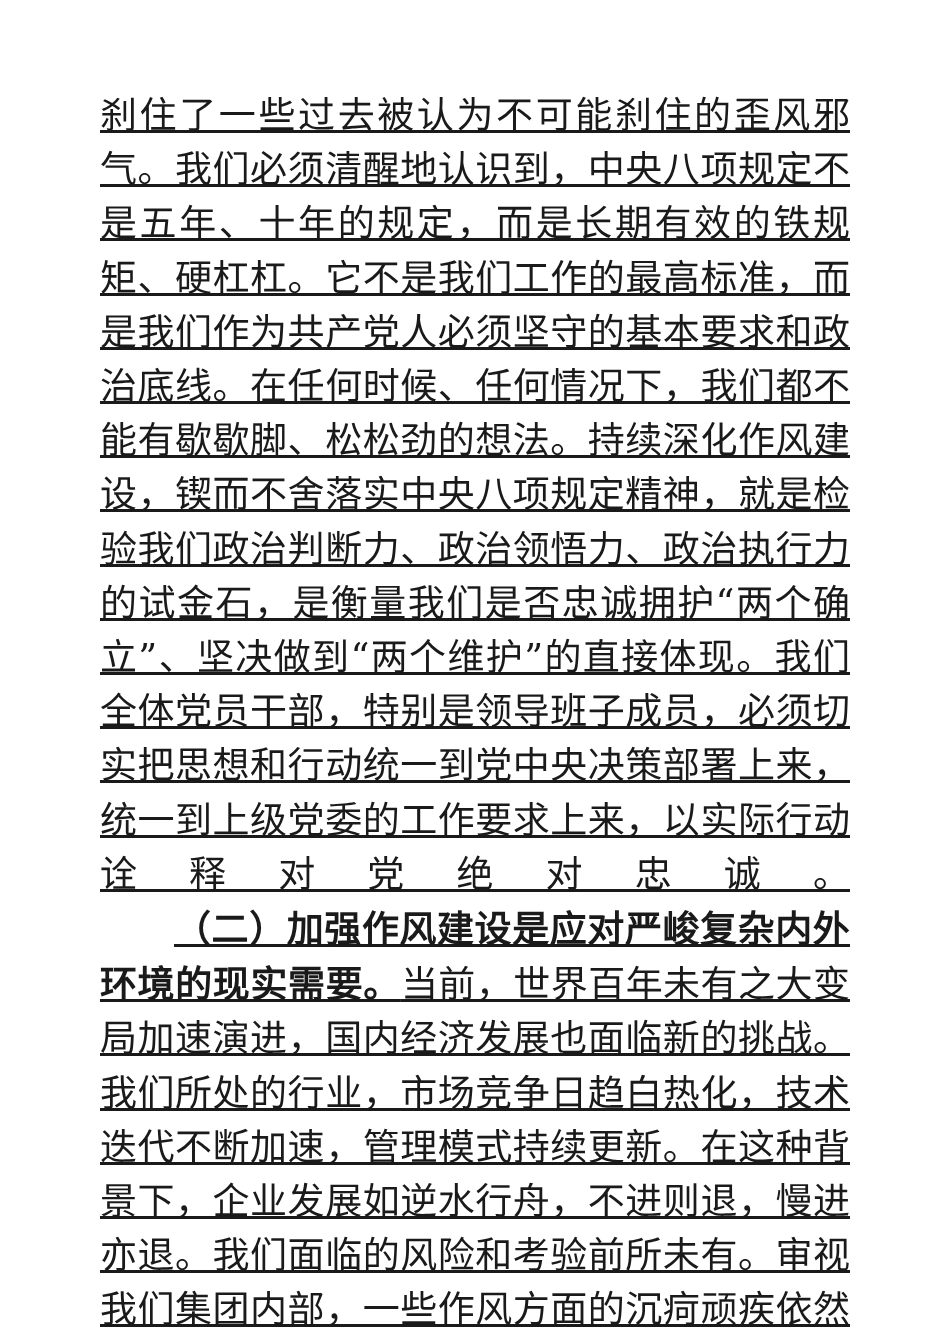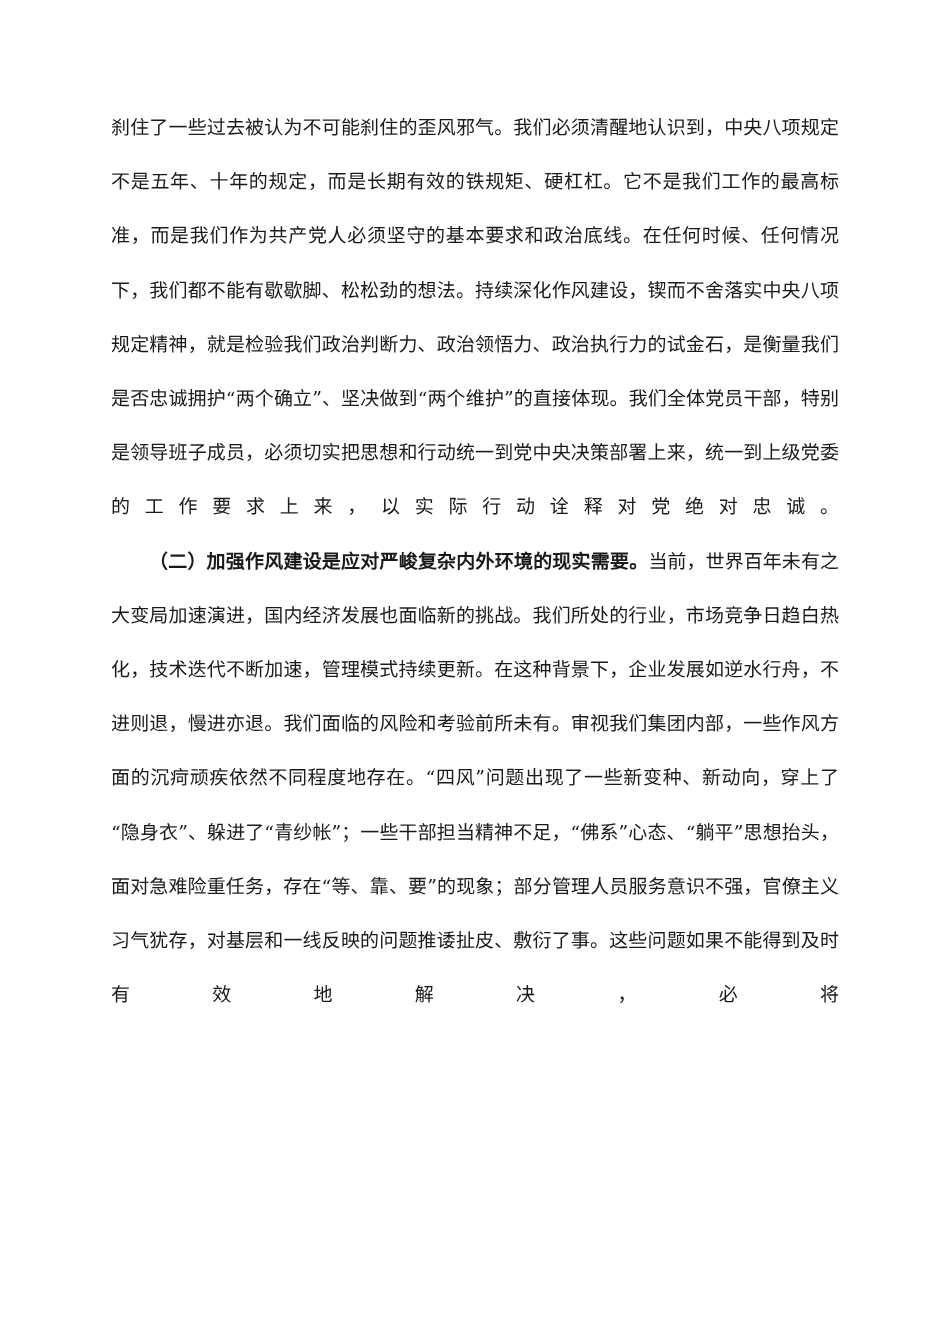--- a/index.html
+++ b/index.html
@@ -29,30 +29,31 @@
   
   #text-body {
     position: absolute;
     left: 99px;
     top: 88px;
     width: 752px;
   }
 
   
   .para {
-    margin: 12px;
+    margin: 1px;
     padding: 0;
-    font-size: 19px;
+    font-size: 37px;
     line-height: 54.2px;
     color: #1a1a1a;
     text-align: justify;
     text-justify: inter-character;
     text-align-last: left;
     letter-spacing: 0.05px;
     font-weight: 400;
+    text-decoration: underline;
     -webkit-font-smoothing: antialiased;
   }
 
   .para.indent {
     text-indent: 2em;
   }
 
   
   .run-bold {
     font-weight: 700;

